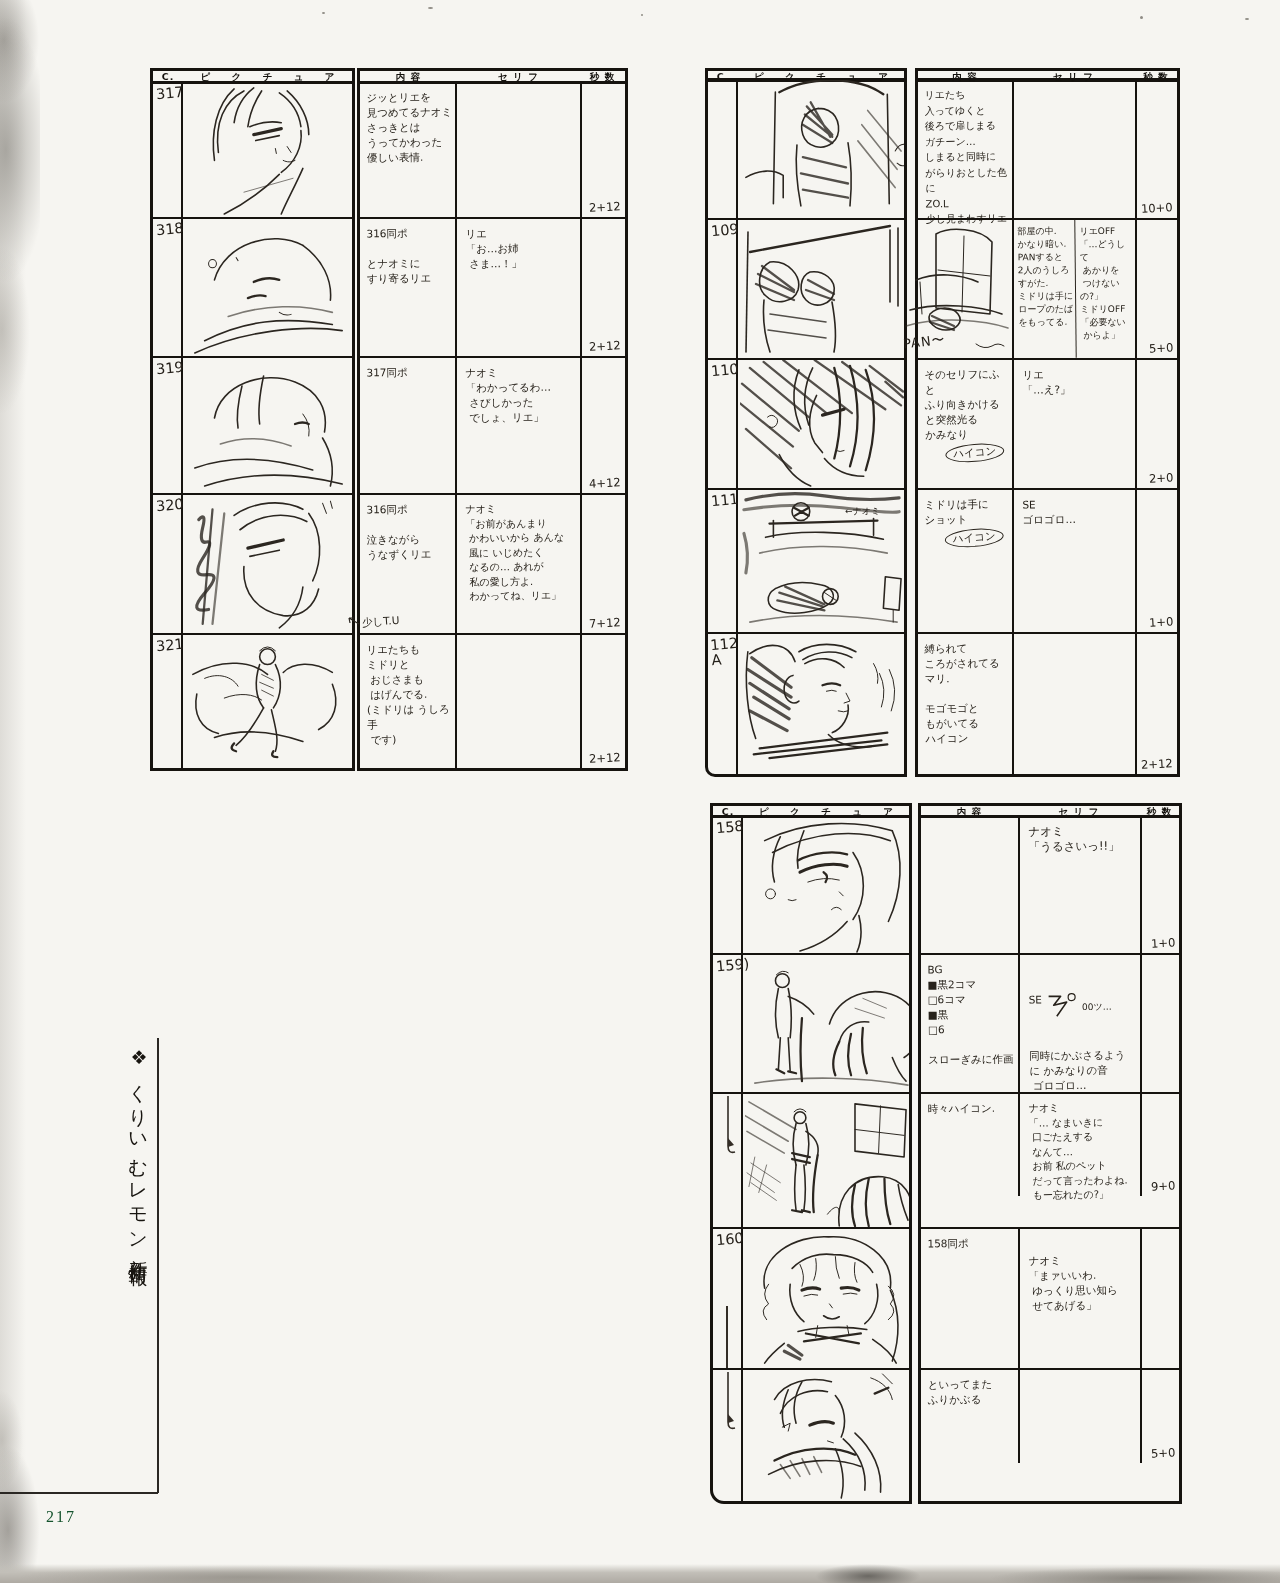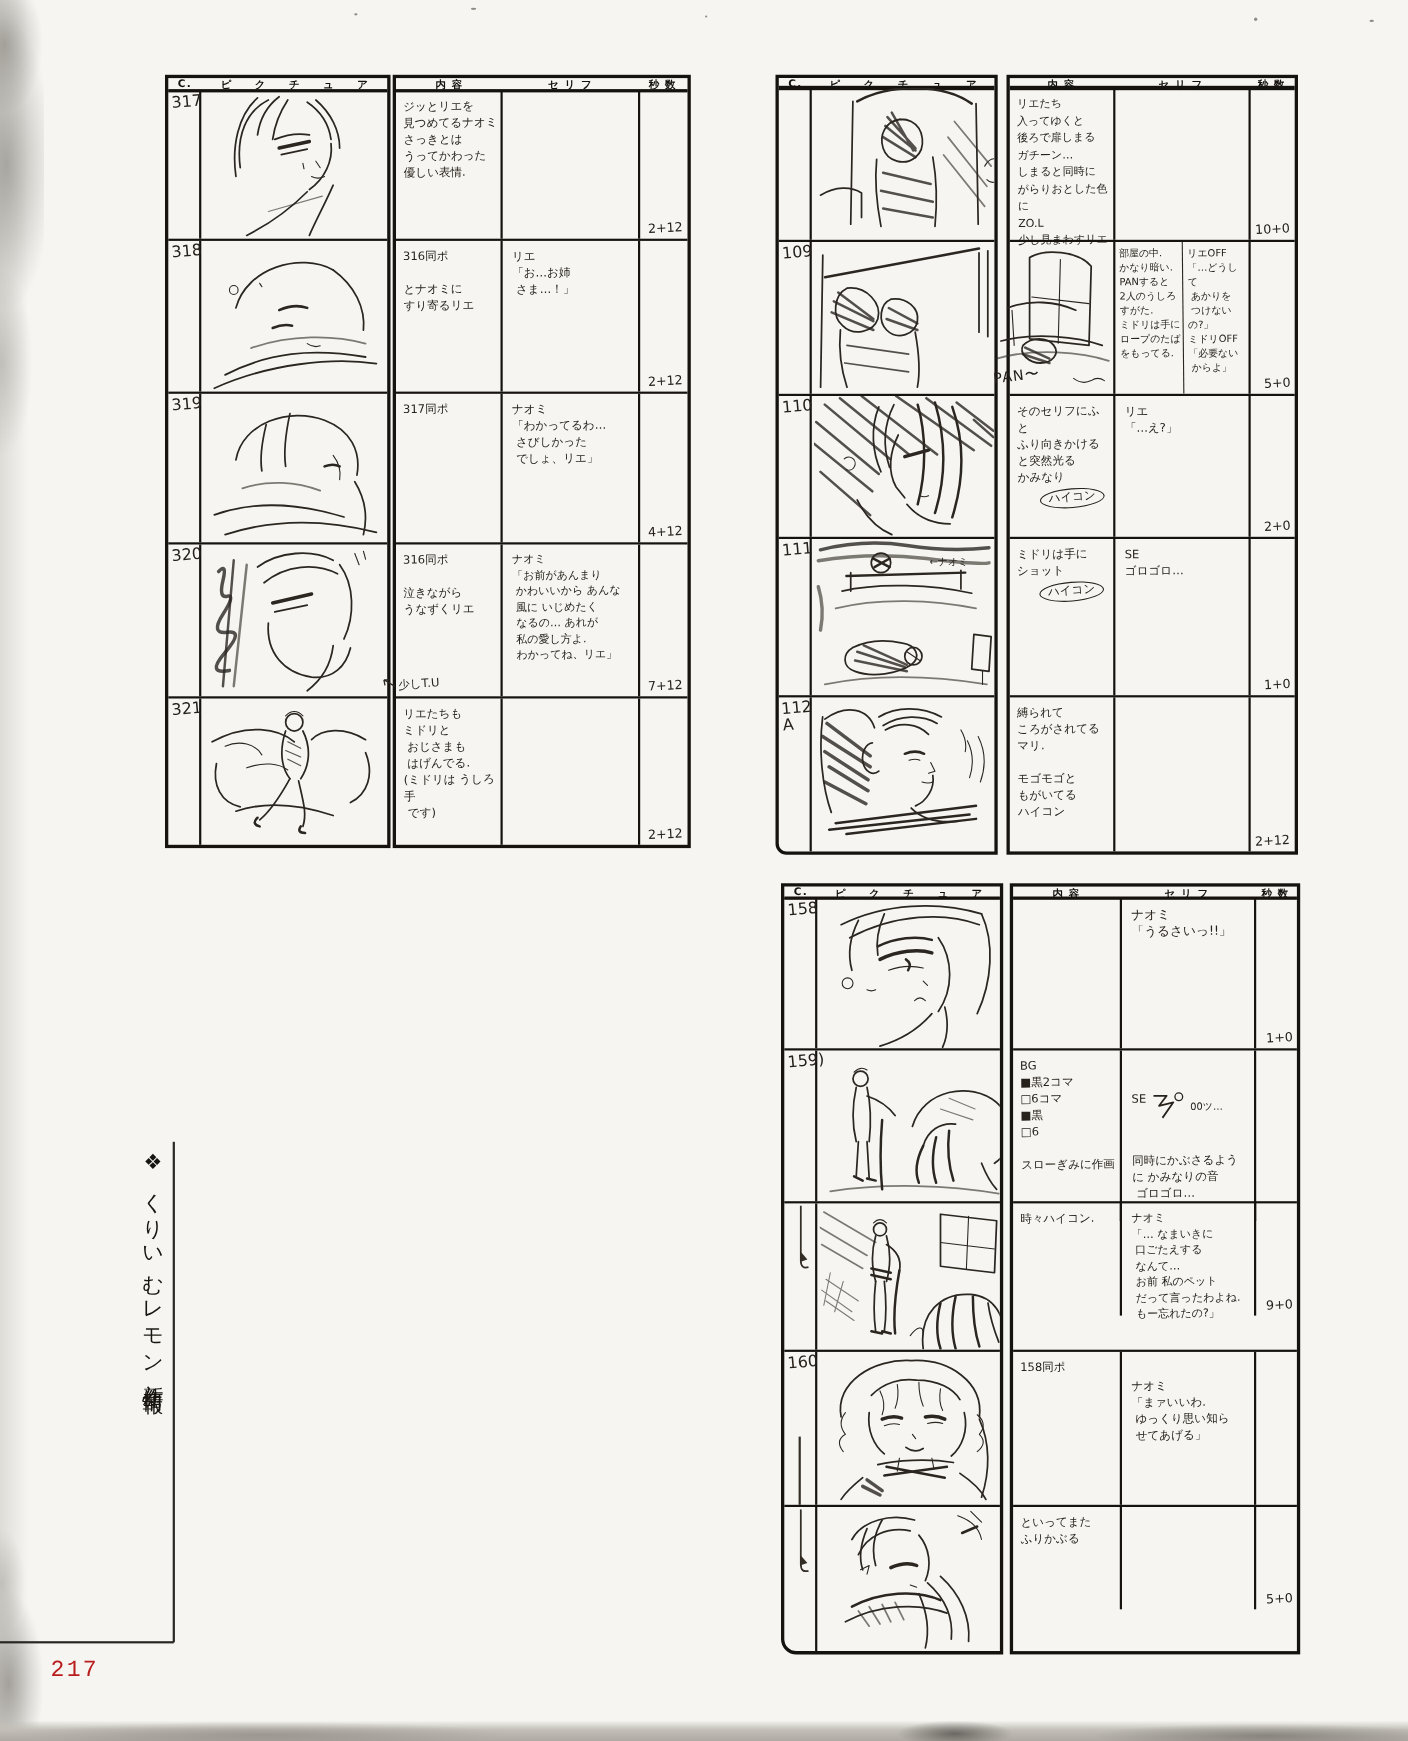--- a/index.html
+++ b/index.html
@@ -66,22 +66,22 @@
   .sk .w{stroke-width:3.2}
   .sk .d{stroke-width:2.3}
   .sk .t{stroke-width:1}
   .sk .o6{opacity:.6}
   .sk .o8{opacity:.8}
   
   .side-caption{position:absolute;left:126px;top:1046px;writing-mode:vertical-rl;
       text-orientation:upright;font-size:19px;letter-spacing:3px;color:#181510;font-weight:500}
   .caption-rule-v{position:absolute;left:157px;top:1038px;width:1.5px;height:455px;background:#2a2723}
   .caption-rule-h{position:absolute;left:0px;top:1492px;width:158px;height:1.5px;background:#2a2723}
-  .page-number{position:absolute;left:46px;top:1508px;font-family:Liberation Mono, monospace;
-      font-size:21px;letter-spacing:2px;color:#b91c1c}
+  .page-number{position:absolute;left:46px;top:1508px;font-family:Liberation Serif, serif;
+      font-size:16px;letter-spacing:2px;color:#14532d}
 </style>
 </head>
 <body>
 
 <div class="edge-left"></div>
 <div class="edge-bottom"></div>
 <div class="speck" style="left:322px;top:12px;width:3px;height:2px"></div>
 <div class="speck" style="left:428px;top:7px;width:5px;height:2px"></div>
 <div class="speck" style="left:641px;top:14px;width:2px;height:2px"></div>
 <div class="speck" style="left:1140px;top:16px;width:3px;height:3px"></div>

